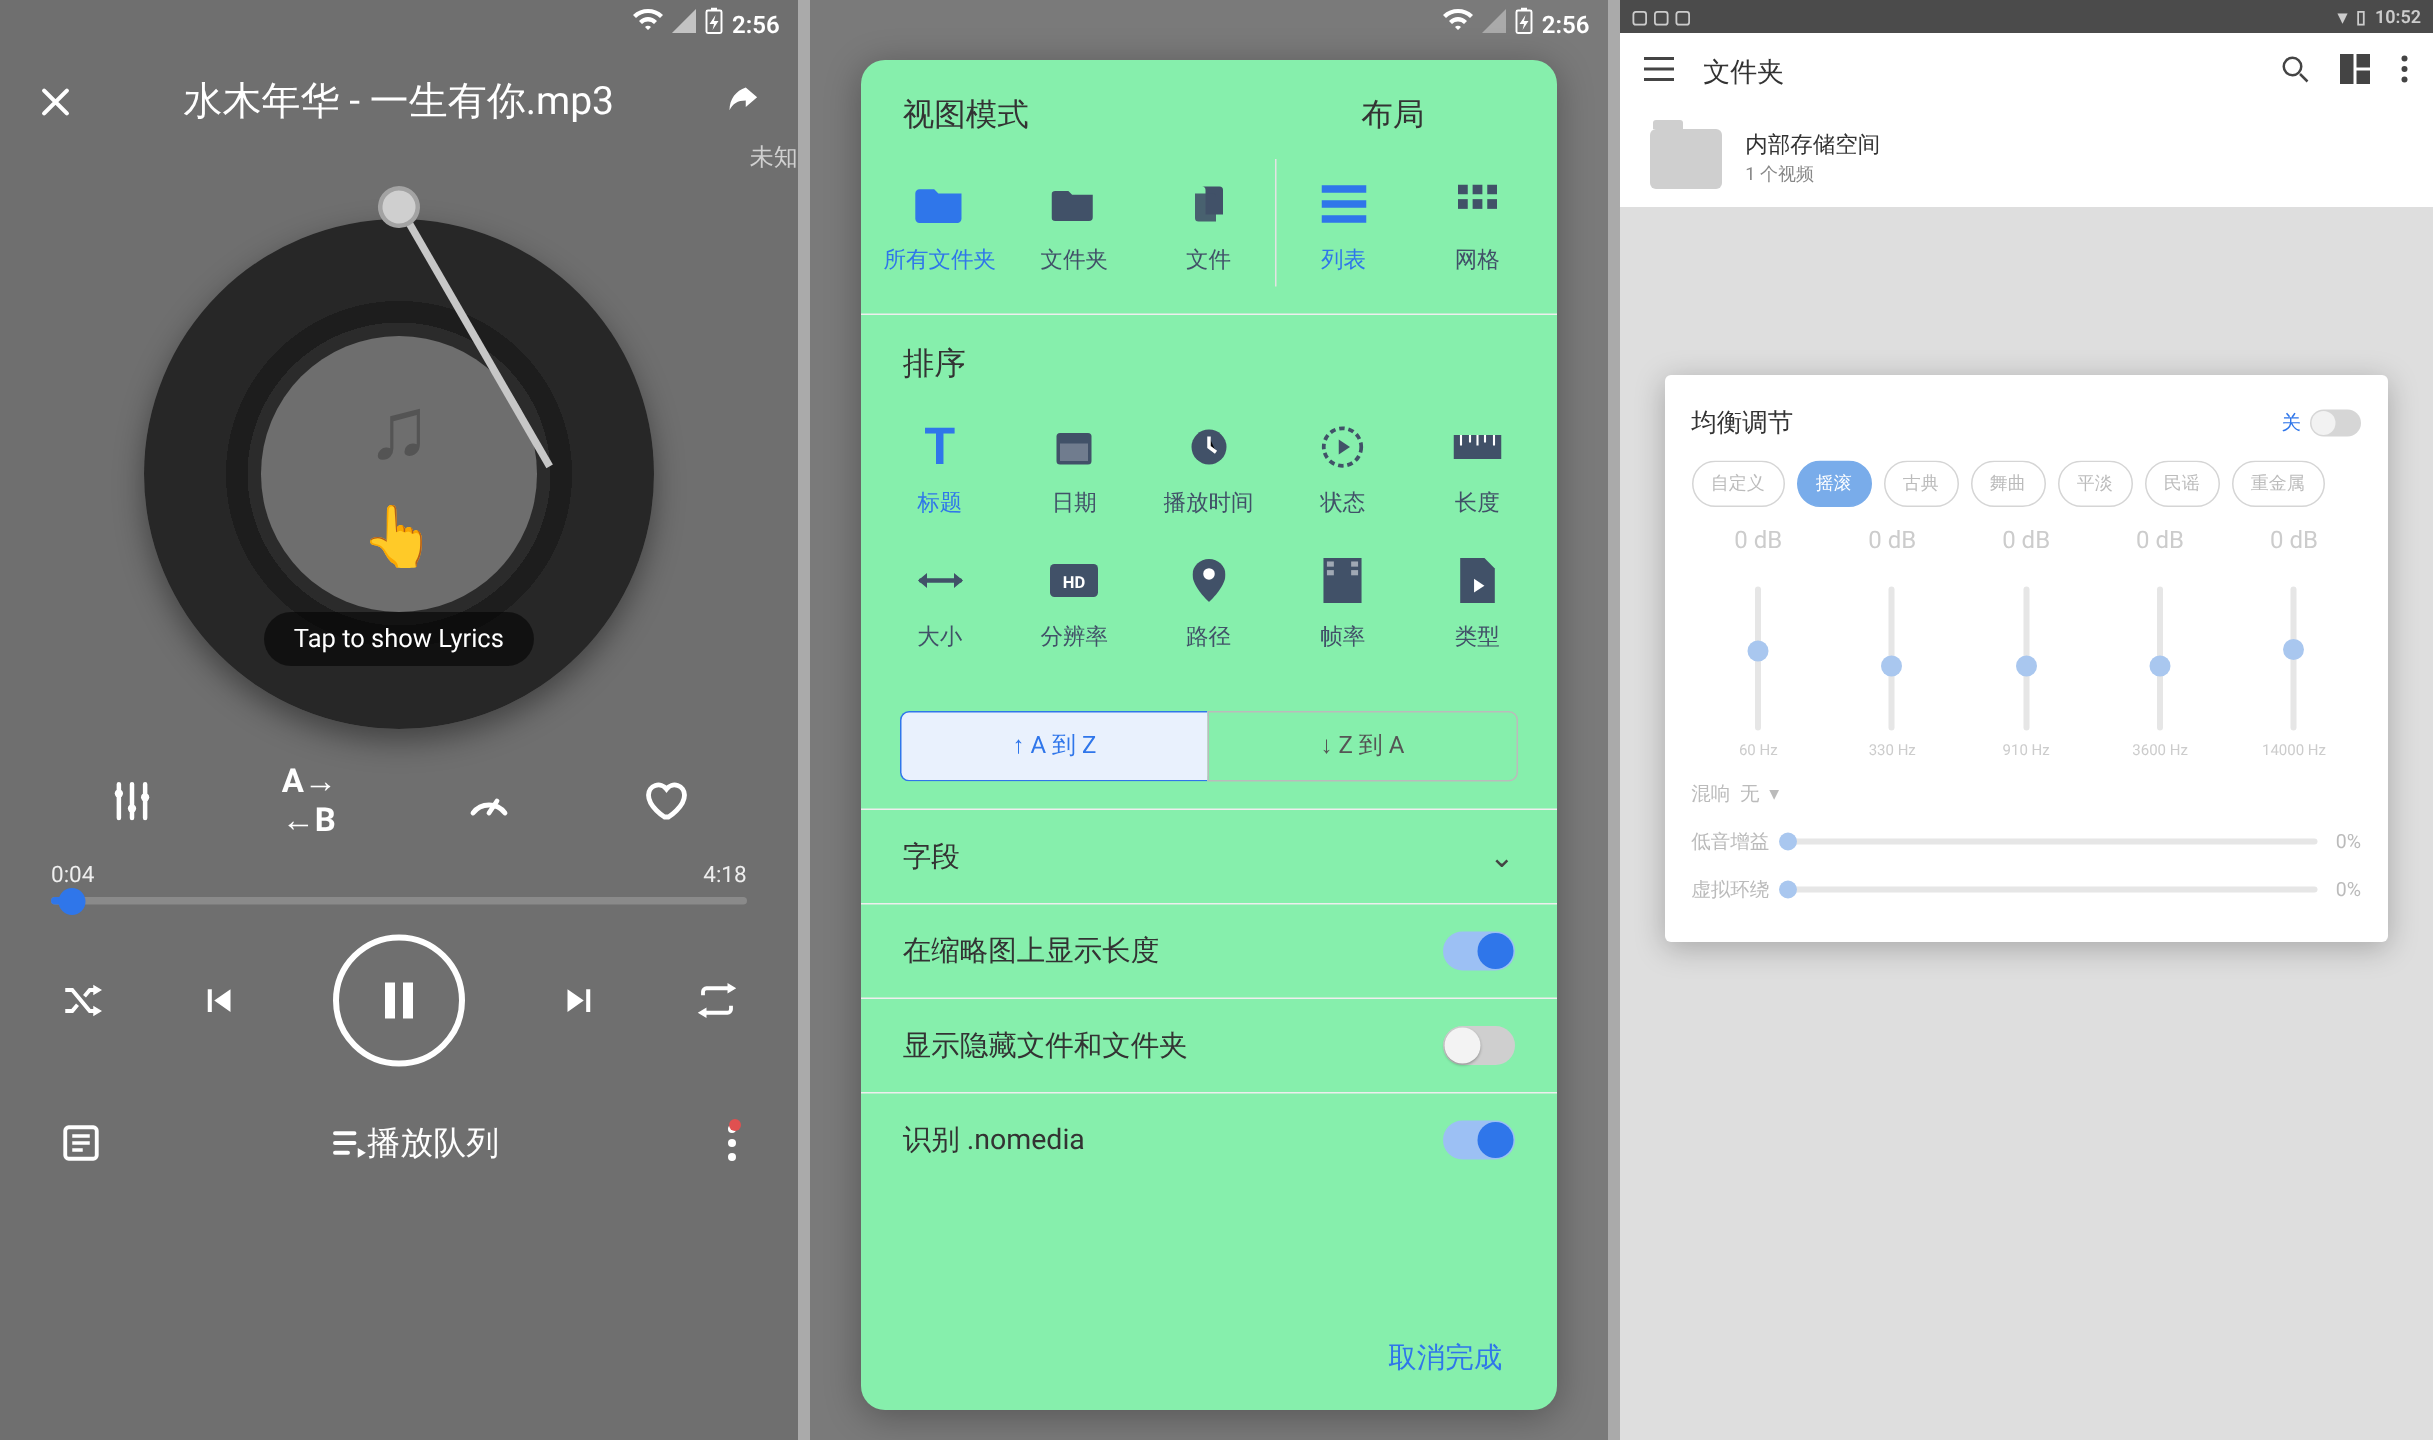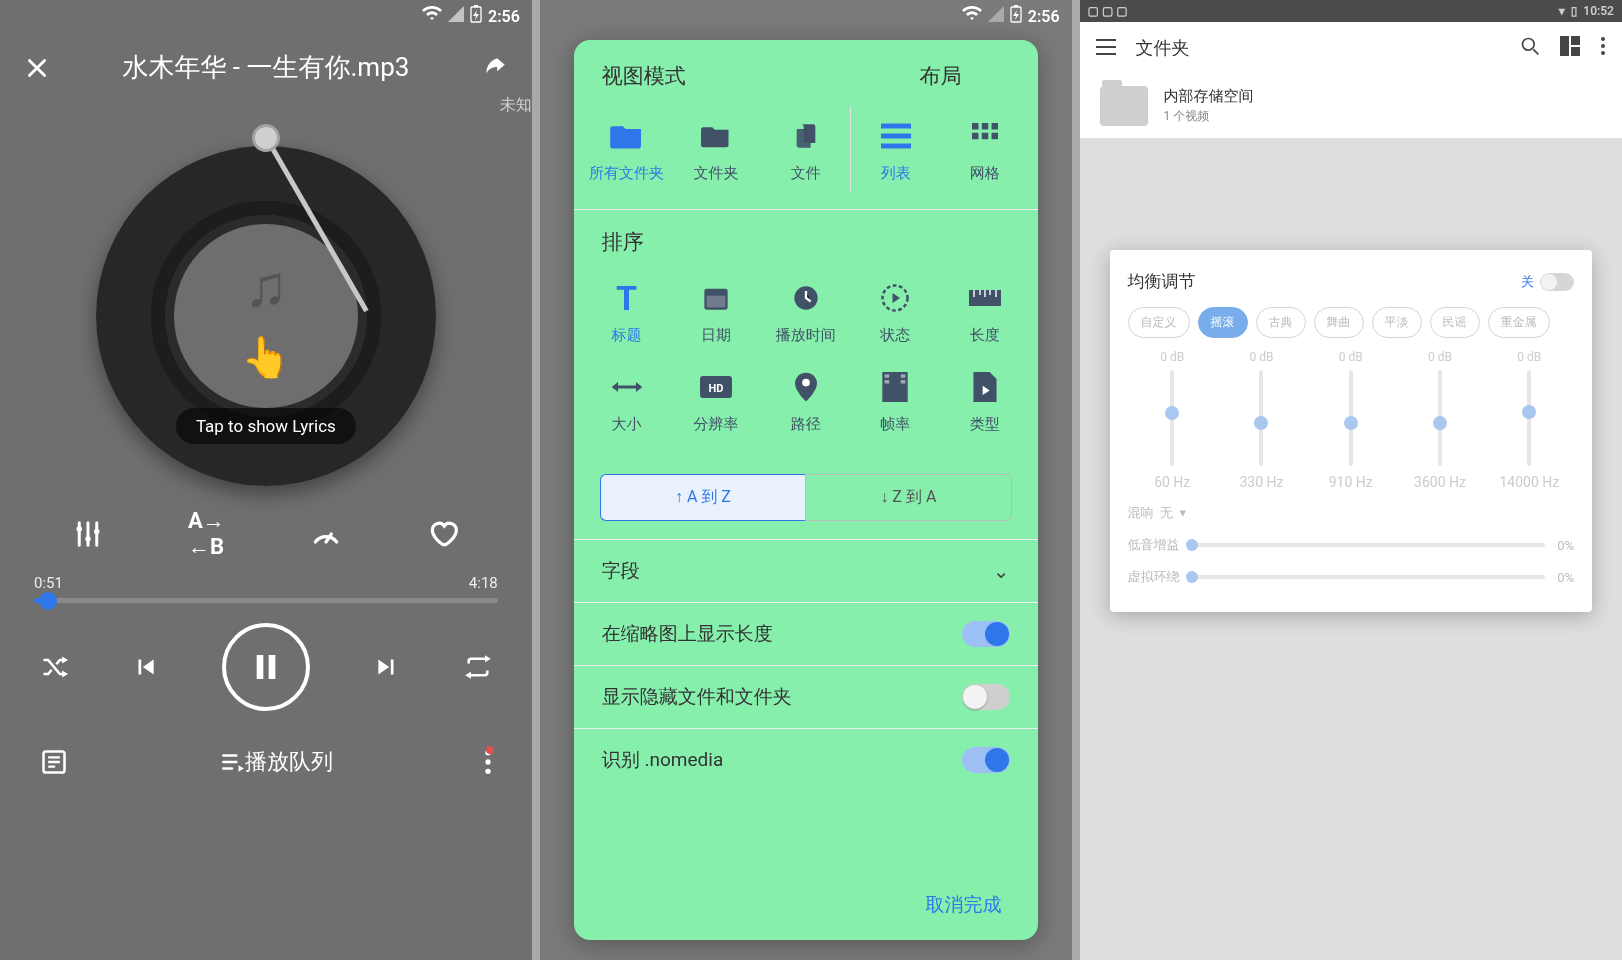--- a/index.html
+++ b/index.html
@@ -85,24 +85,24 @@
 .eq-card{position:absolute;left:30px;right:30px;top:250px;background:#fff;border-radius:4px;box-shadow:0 4px 20px rgba(0,0,0,.25);padding:20px 18px 26px;font-size:13px;color:#666}
 .eq-head{display:flex;align-items:center;justify-content:space-between;font-size:17px;color:#333;margin-bottom:14px}
 .eq-head .lab{font-size:13px;color:#2f76ea;margin-right:6px}
 .eq-toggle{width:34px;height:18px;border-radius:10px;background:#d6d6d6;position:relative}
 .eq-toggle .k{position:absolute;width:16px;height:16px;border-radius:50%;background:#f2f2f2;top:1px;left:1px}
 .chiprow{display:flex;gap:8px;margin:6px 0 12px;overflow:hidden}
 .chip{border:1px solid #d5d5d5;border-radius:18px;padding:6px 12px;font-size:12px;color:#bcbcbc;white-space:nowrap}
 .chip.on{background:#79acea;color:#fff;border-color:#79acea}
 .bands{display:flex;justify-content:space-around;margin:8px 0 6px}
 .band{display:flex;flex-direction:column;align-items:center;width:60px}
-.bv{font-size:12px;color:#ccc;margin-bottom:6px}
+.bv{font-size:16px;color:#ccc;margin-bottom:22px}
 .slider{width:4px;height:96px;background:#e6e6e6;border-radius:2px;position:relative}
 .slider .kn{position:absolute;left:50%;transform:translateX(-50%);width:14px;height:14px;border-radius:50%;background:#a9c7ef}
-.bf{font-size:14px;color:#ccc;margin-top:8px}
+.bf{font-size:10px;color:#ccc;margin-top:8px}
 .eq-row{display:flex;align-items:center;gap:12px;margin-top:14px;font-size:13px;color:#bbb}
 .eq-row .sel{flex:0 0 100px}
 .eq-slide{flex:1;height:4px;background:#e6e6e6;border-radius:2px;position:relative}
 .eq-slide .k2{position:absolute;left:0;top:50%;transform:translate(-50%,-50%);width:12px;height:12px;border-radius:50%;background:#a9c7ef}
 </style>
 </head>
 <body>
 
 <div class="screen screen1">
   <div class="status">
@@ -174,21 +174,21 @@
       </span>
     <span class="pico">
         <svg width="32" height="32" viewBox="0 0 24 24">
           <path fill="none" stroke="#fff" stroke-width="2.4" d="M12 20s-8-5-8-11a5 5 0 019-3 5 5 0 019 3c0 6-8 11-8 11z"></path>
         </svg>
       </span>
   </div>
 
   <div class="progress">
     <div class="times">
-      <span>0:51</span>
+      <span>0:04</span>
       <span>4:18</span>
     </div>
     <div class="bar">
         <div class="bar-fill"></div>
         <div class="bar-thumb"></div>
       </div>
   </div>
 
   <div class="ctrls">
     <span class="pico">
@@ -258,21 +258,21 @@
           <rect x="1" y="2" width="10" height="15" rx="1" fill="none" stroke="#fff" stroke-width="1.3"></rect>
           <rect x="4" y="0" width="4" height="2" fill="#fff"></rect>
           <path fill="#fff" d="M7 5l-4 6h3l-1 4 4-6H6z"></path>
         </svg></span>
     <span>2:56</span>
   </div>
 
   <div class="sheet">
     <div class="sh-head">
       <span>视图模式</span>
-      <span style="margin-right:48px">布局</span>
+      <span style="margin-right:60px">布局</span>
     </div>
     <div class="grid5">
       <div class="gitem active">
           <div class="gi-top">
             <svg width="34" height="28" viewBox="0 0 24 20">
               <path fill="#2f76ea" d="M2 3h7l2 2h11v12a2 2 0 01-2 2H2a2 2 0 01-2-2V5a2 2 0 012-2z"></path>
             </svg>
           </div>
           <div class="gi-lab">所有文件夹</div>
         </div>

